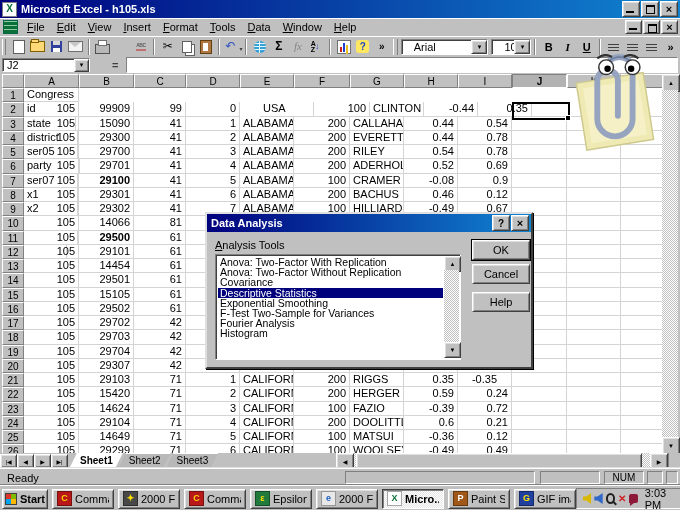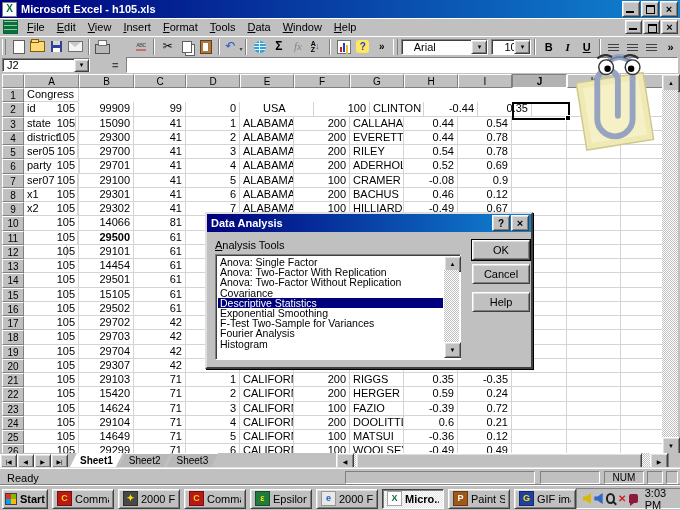--- a/index.html
+++ b/index.html
@@ -392,21 +392,21 @@
         <div class="cell" style="width: 54px;">ADERHOLT</div>
         <div class="cell num" style="width: 54px;">0.52</div>
         <div class="cell num" style="width: 54px;">0.69</div>
         <div class="cell" style="width: 55px;"></div>
         <div class="cell" style="width: 54px;"></div>
         <div class="cell" style="width: 43px;"></div>
       </div>
       <div class="rowhdr" style="top: 99.5px;">7</div>
       <div class="grow" style="top: 99.5px;">
         <div class="cell num" style="width: 55px;">105</div>
-        <div class="cell num" style="width: 55px;">29100</div>
+        <div class="cell num" style="width: 55px; font-weight: bold;">29100</div>
         <div class="cell num" style="width: 52px;">41</div>
         <div class="cell num" style="width: 54px;">5</div>
         <div class="cell" style="width: 54px;">ALABAMA</div>
         <div class="cell num" style="width: 56px;">100</div>
         <div class="cell" style="width: 54px;">CRAMER</div>
         <div class="cell num" style="width: 54px;">-0.08</div>
         <div class="cell num" style="width: 54px;">0.9</div>
         <div class="cell" style="width: 55px;"></div>
         <div class="cell" style="width: 54px;"></div>
         <div class="cell" style="width: 43px;"></div>
@@ -609,21 +609,21 @@
       <div class="rowhdr" style="top: 299px;">21</div>
       <div class="grow" style="top: 299px;">
         <div class="cell num" style="width: 55px;">105</div>
         <div class="cell num" style="width: 55px;">29103</div>
         <div class="cell num" style="width: 52px;">71</div>
         <div class="cell num" style="width: 54px;">1</div>
         <div class="cell" style="width: 54px;">CALIFORNIA</div>
         <div class="cell num" style="width: 56px;">200</div>
         <div class="cell" style="width: 54px;">RIGGS</div>
         <div class="cell num" style="width: 54px;">0.35</div>
-        <div class="cell num" style="width: 54px;">-0.35</div>
+        <div class="cell num" style="width: 54px; text-align: center;">-0.35</div>
         <div class="cell" style="width: 55px;"></div>
         <div class="cell" style="width: 54px;"></div>
         <div class="cell" style="width: 43px;"></div>
       </div>
       <div class="rowhdr" style="top: 313.25px;">22</div>
       <div class="grow" style="top: 313.25px;">
         <div class="cell num" style="width: 55px;">105</div>
         <div class="cell num" style="width: 55px;">15420</div>
         <div class="cell num" style="width: 52px;">71</div>
         <div class="cell num" style="width: 54px;">2</div>
@@ -720,21 +720,20 @@
   <div id="dlg-title">
     <span>Data Analysis</span>
     <span class="winbtns">
       <span class="wbtn btn" style="font-size:10px">?</span>
       <span class="wbtn btn g-close">×</span>
     </span>
   </div>
   <span id="dlg-label">Analysis Tools</span>
   <div id="dlg-list">
     <div id="dlg-items">
-        <div class="litem">Anova: Single Factor</div>
         <div class="litem">Anova: Two-Factor With Replication</div>
         <div class="litem">Anova: Two-Factor Without Replication</div>
         <div class="litem">Covariance</div>
         <div class="litem sel">Descriptive Statistics</div>
         <div class="litem">Exponential Smoothing</div>
         <div class="litem">F-Test Two-Sample for Variances</div>
         <div class="litem">Fourier Analysis</div>
         <div class="litem">Histogram</div>
       </div>
     <div id="dlg-vsb">

